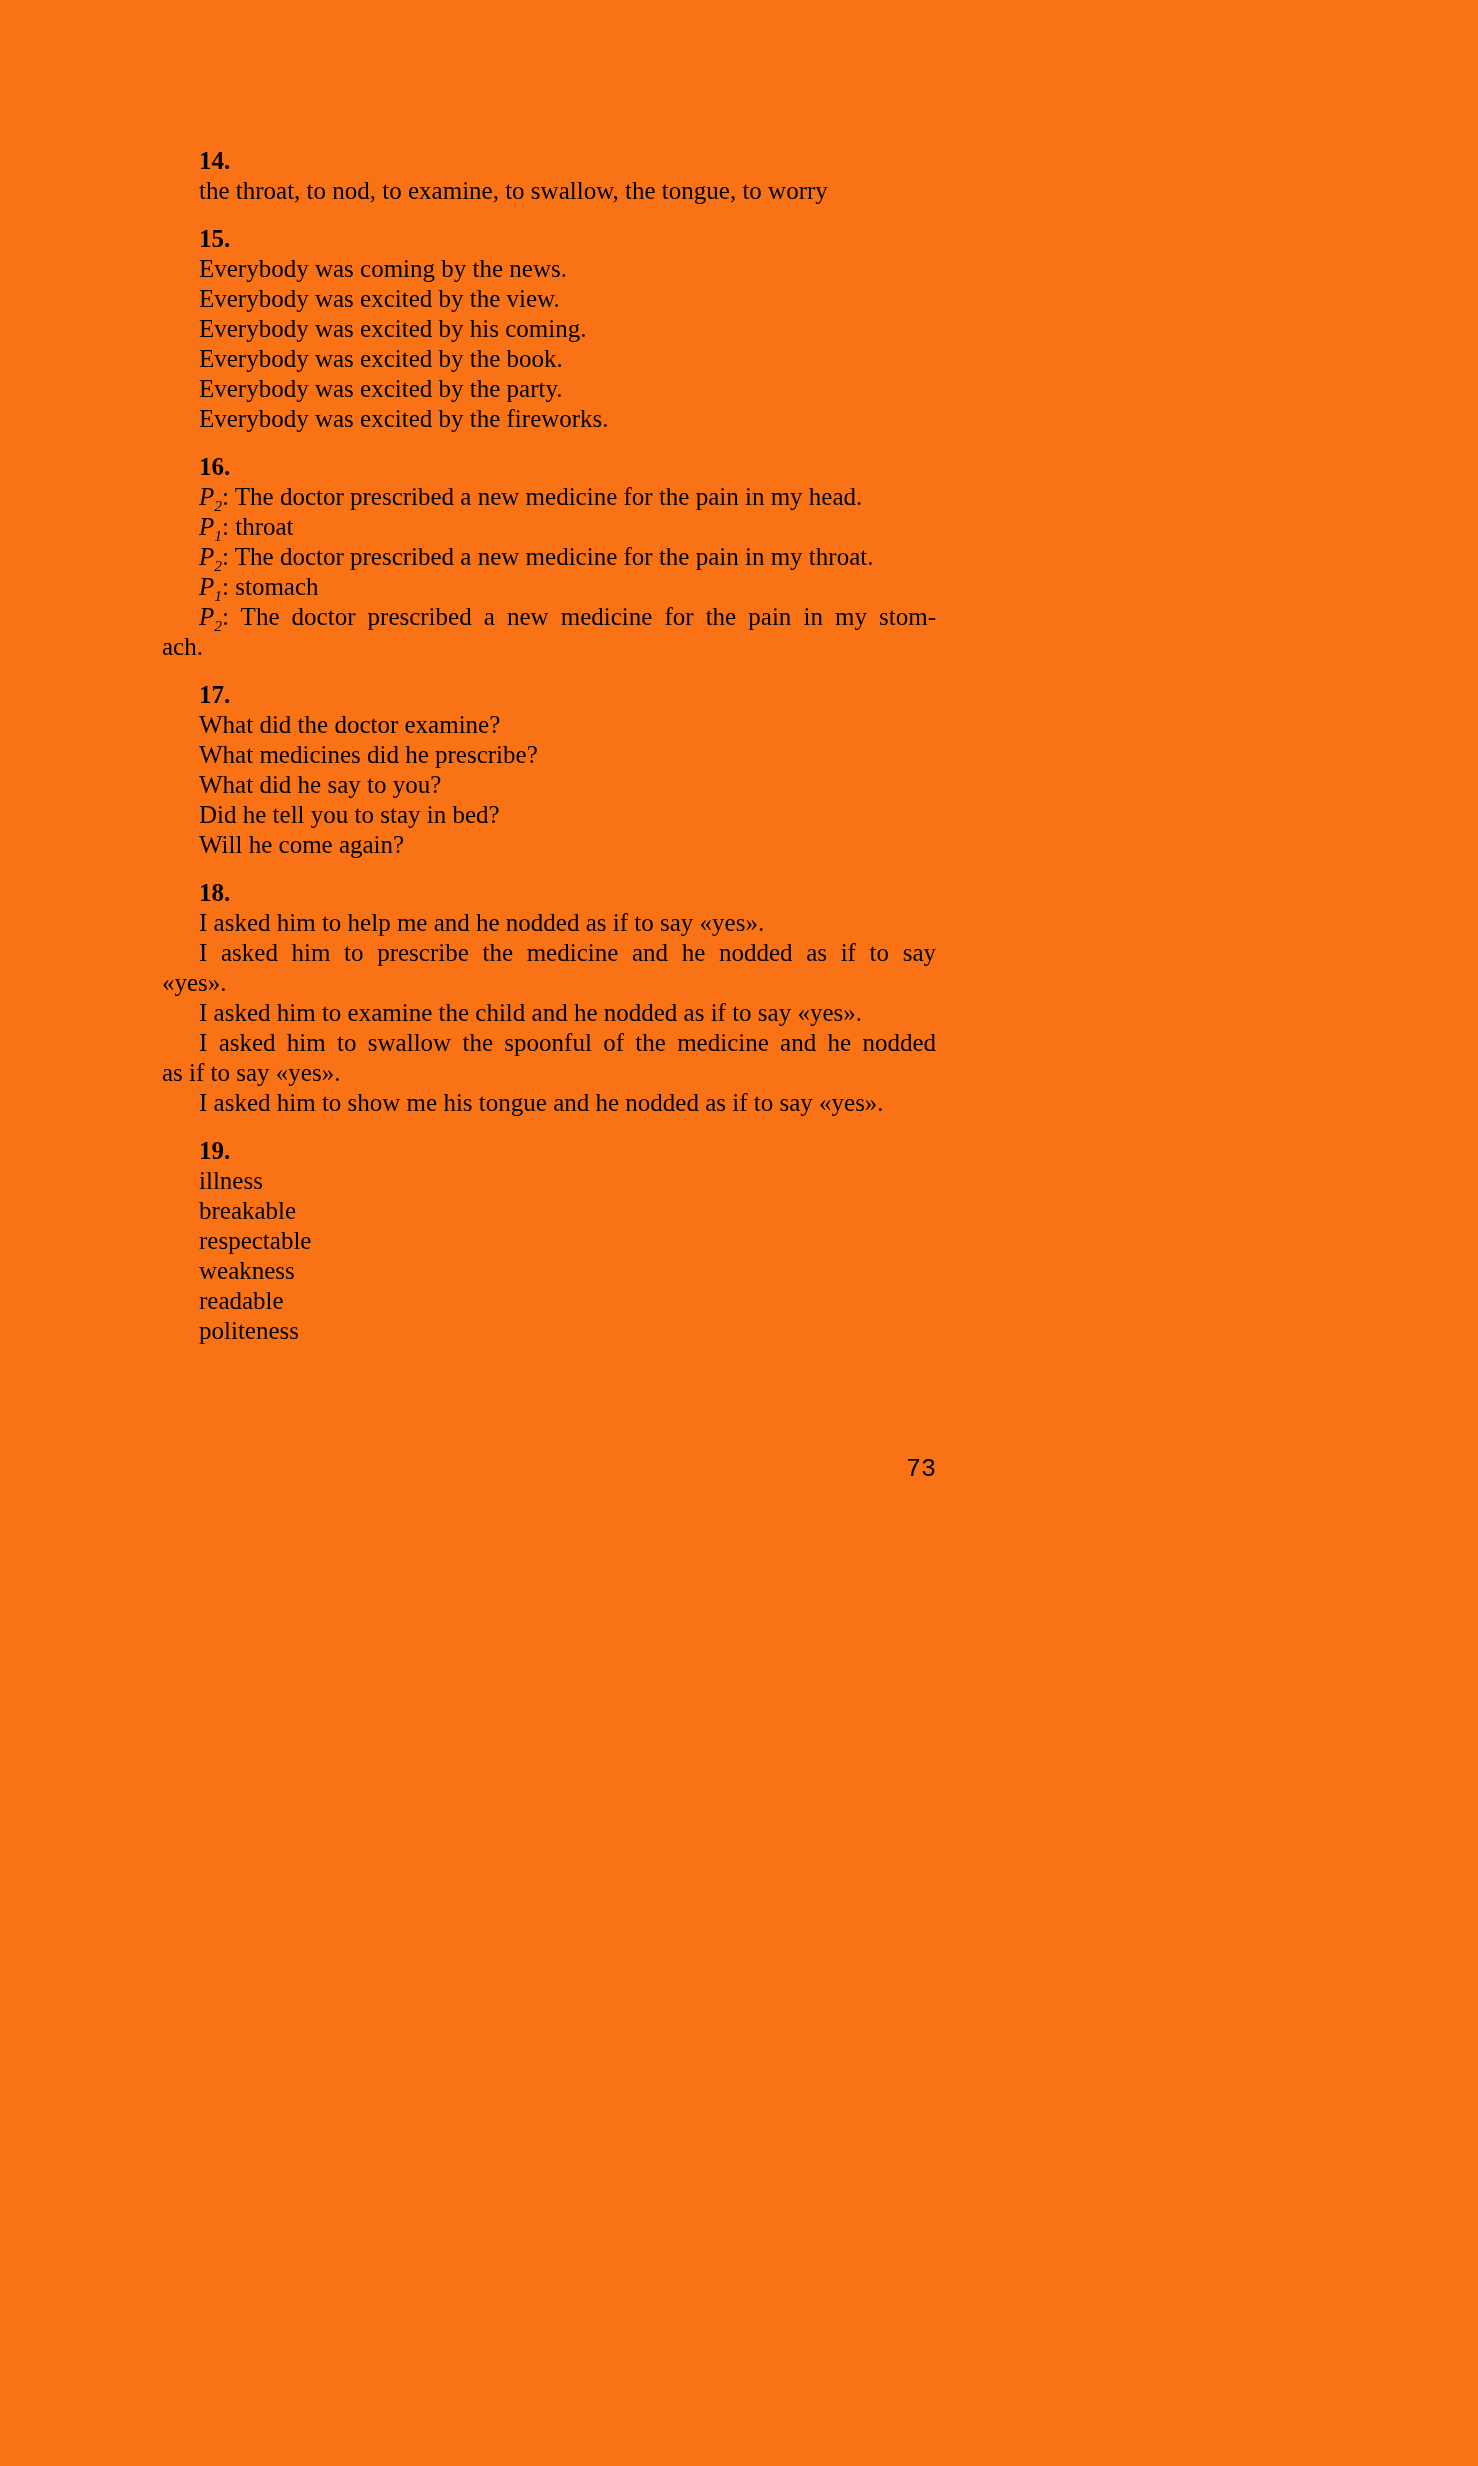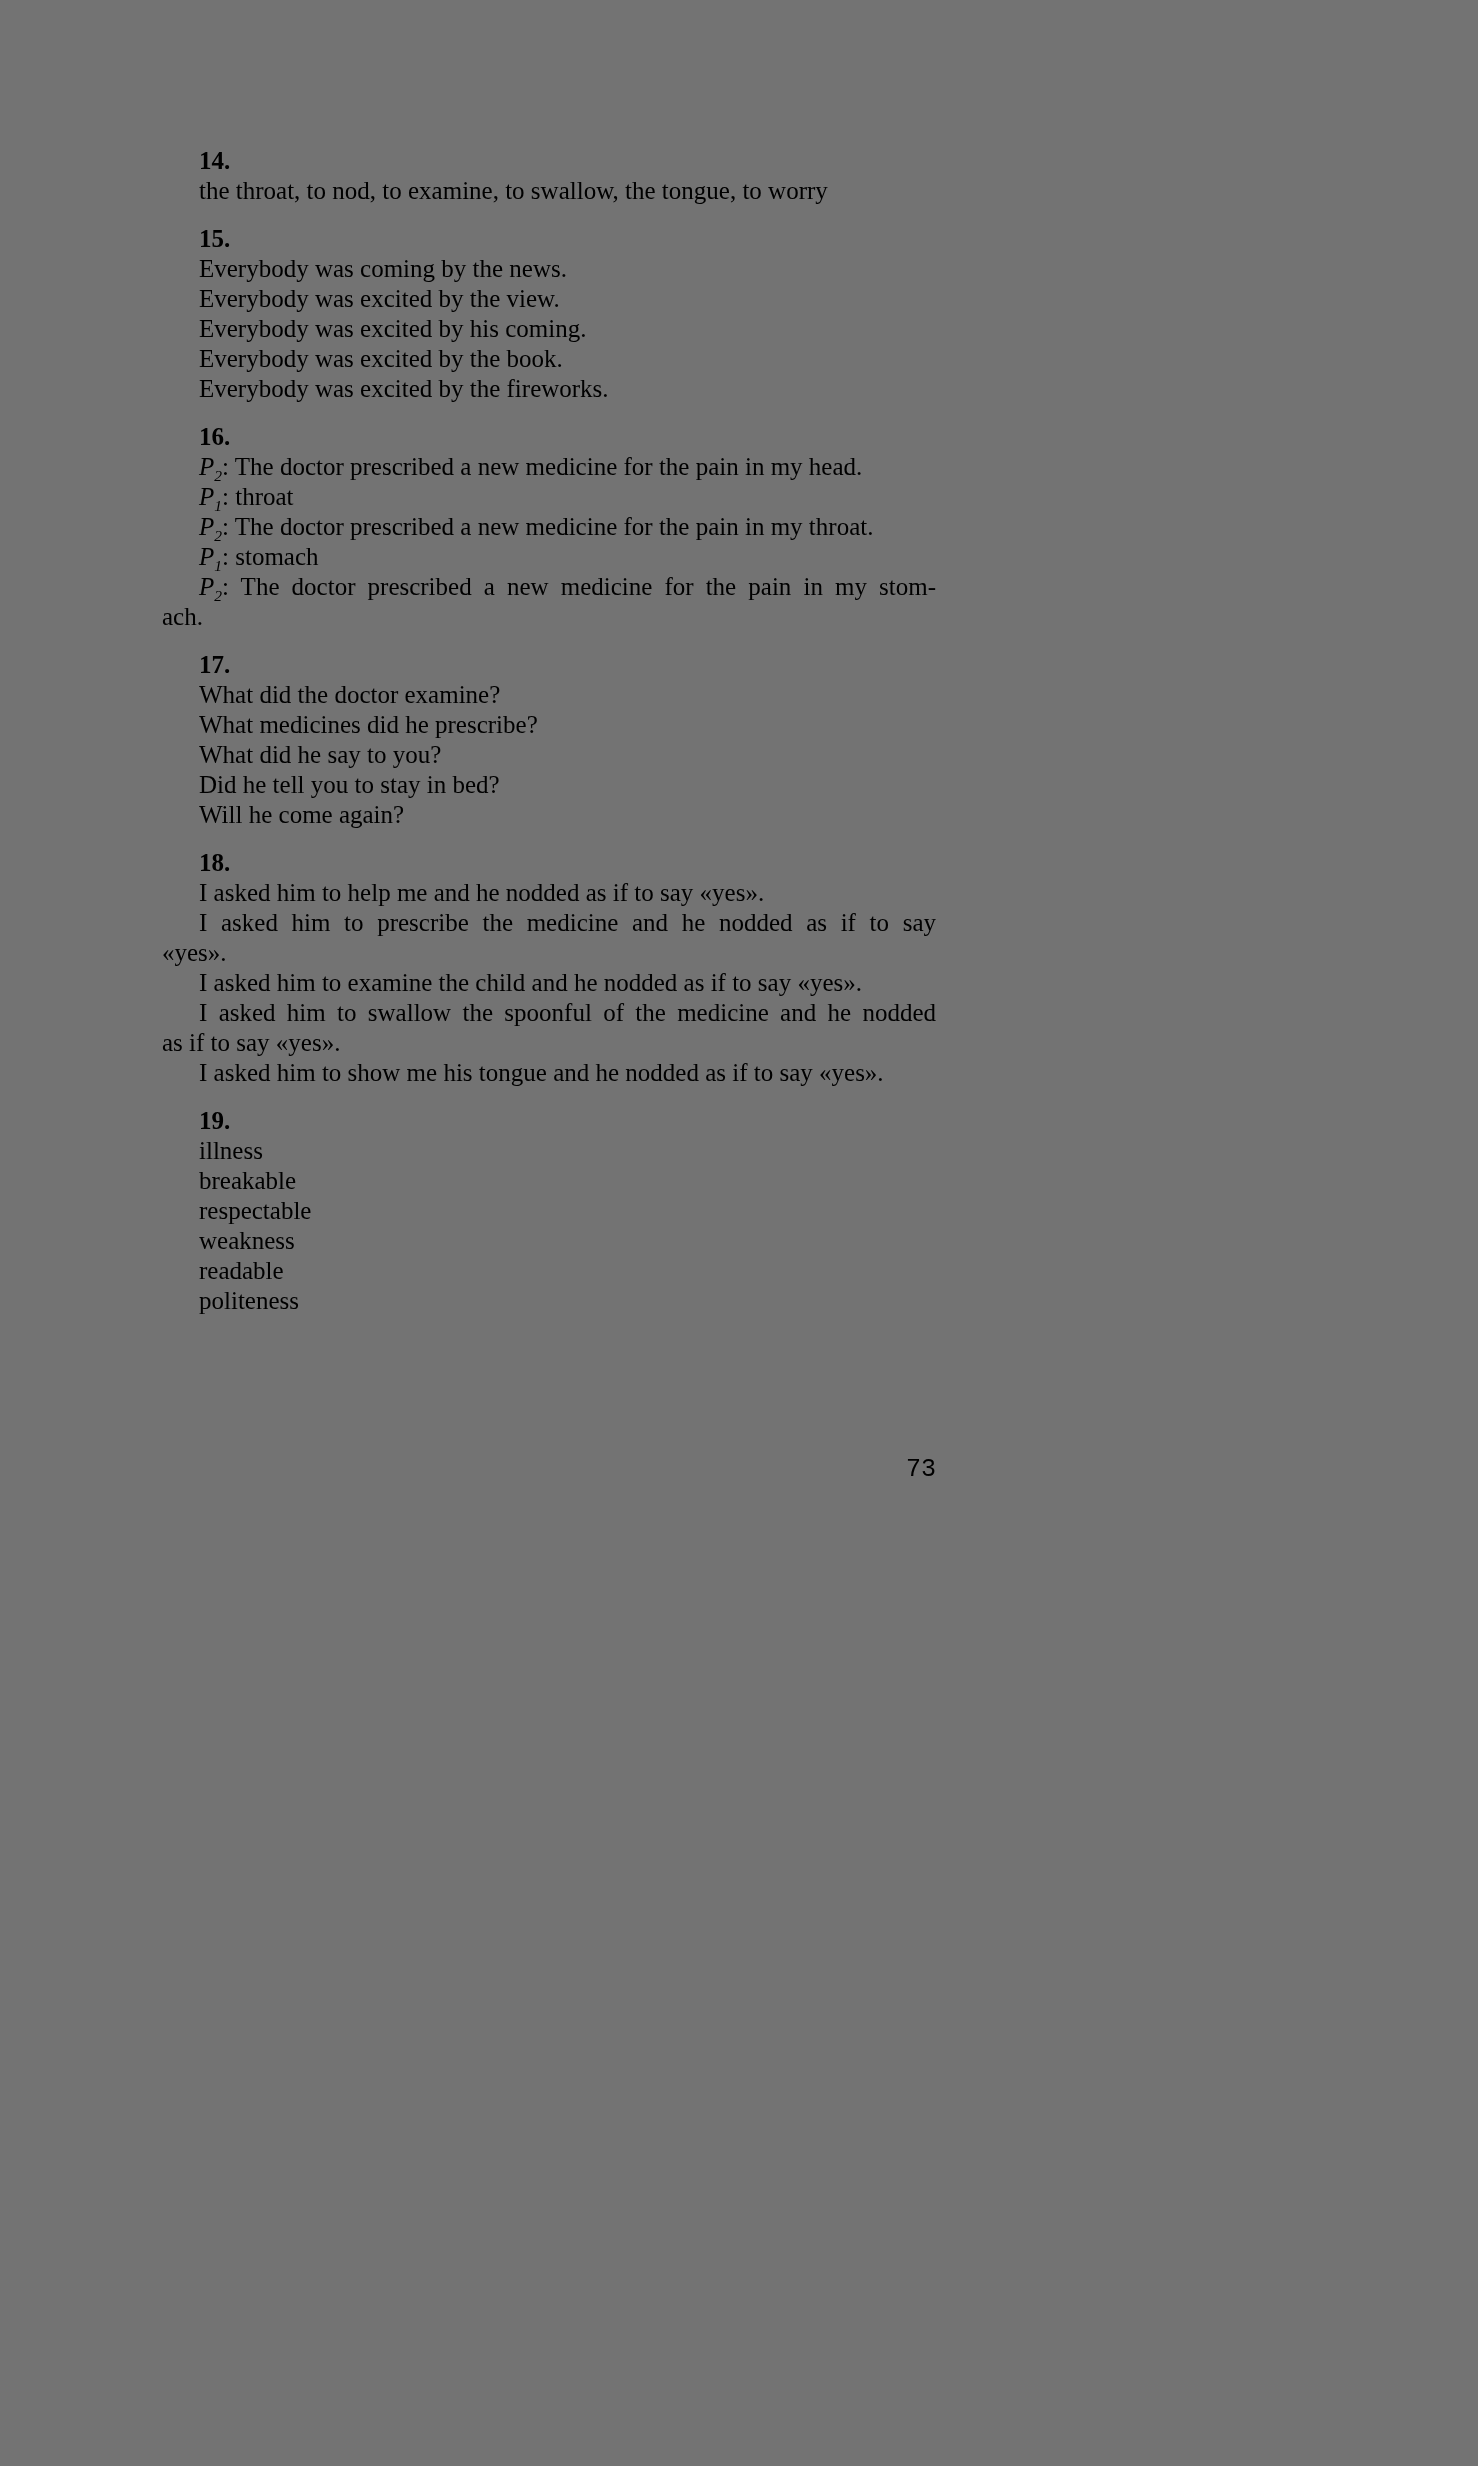--- a/index.html
+++ b/index.html
@@ -1,21 +1,21 @@
 <!DOCTYPE html>
 <html><head>
 <meta charset="utf-8">
 <style>
   * { box-sizing: border-box; }
   html, body { margin: 0; padding: 0; background: #ffffff; }
   .page {
     position: relative;
     width: 1479px;
     height: 2467px;
-    background: #737373;
+    background: #f97316;
     font-family: "Liberation Serif", serif;
     color: #000000;
     overflow: hidden;
   }
   .content {
     position: absolute;
     left: 162px;
     top: 146px;
     width: 774px;
     font-size: 25px;
@@ -52,20 +52,21 @@
 
 <div class="page">
   <div class="content" id="content">
       <p class="sec-num">14.</p>
       <p class="line">the throat, to nod, to examine, to swallow, the tongue, to worry</p>
       <p class="sec-num">15.</p>
       <p class="line">Everybody was coming by the news.</p>
       <p class="line">Everybody was excited by the view.</p>
       <p class="line">Everybody was excited by his coming.</p>
       <p class="line">Everybody was excited by the book.</p>
+      <p class="line">Everybody was excited by the party.</p>
       <p class="line">Everybody was excited by the fireworks.</p>
       <p class="sec-num">16.</p>
       <p class="line"><span class="var">P<sub class="var">2</sub></span>: The doctor prescribed a new medicine for the pain in my head.</p>
       <p class="line"><span class="var">P<sub class="var">1</sub></span>: throat</p>
       <p class="line"><span class="var">P<sub class="var">2</sub></span>: The doctor prescribed a new medicine for the pain in my throat.</p>
       <p class="line"><span class="var">P<sub class="var">1</sub></span>: stomach</p>
       <p class="line just"><span class="var">P<sub class="var">2</sub></span>: The doctor prescribed a new medicine for the pain in my stom-</p>
       <p class="line noindent">ach.</p>
       <p class="sec-num">17.</p>
       <p class="line">What did the doctor examine?</p>

